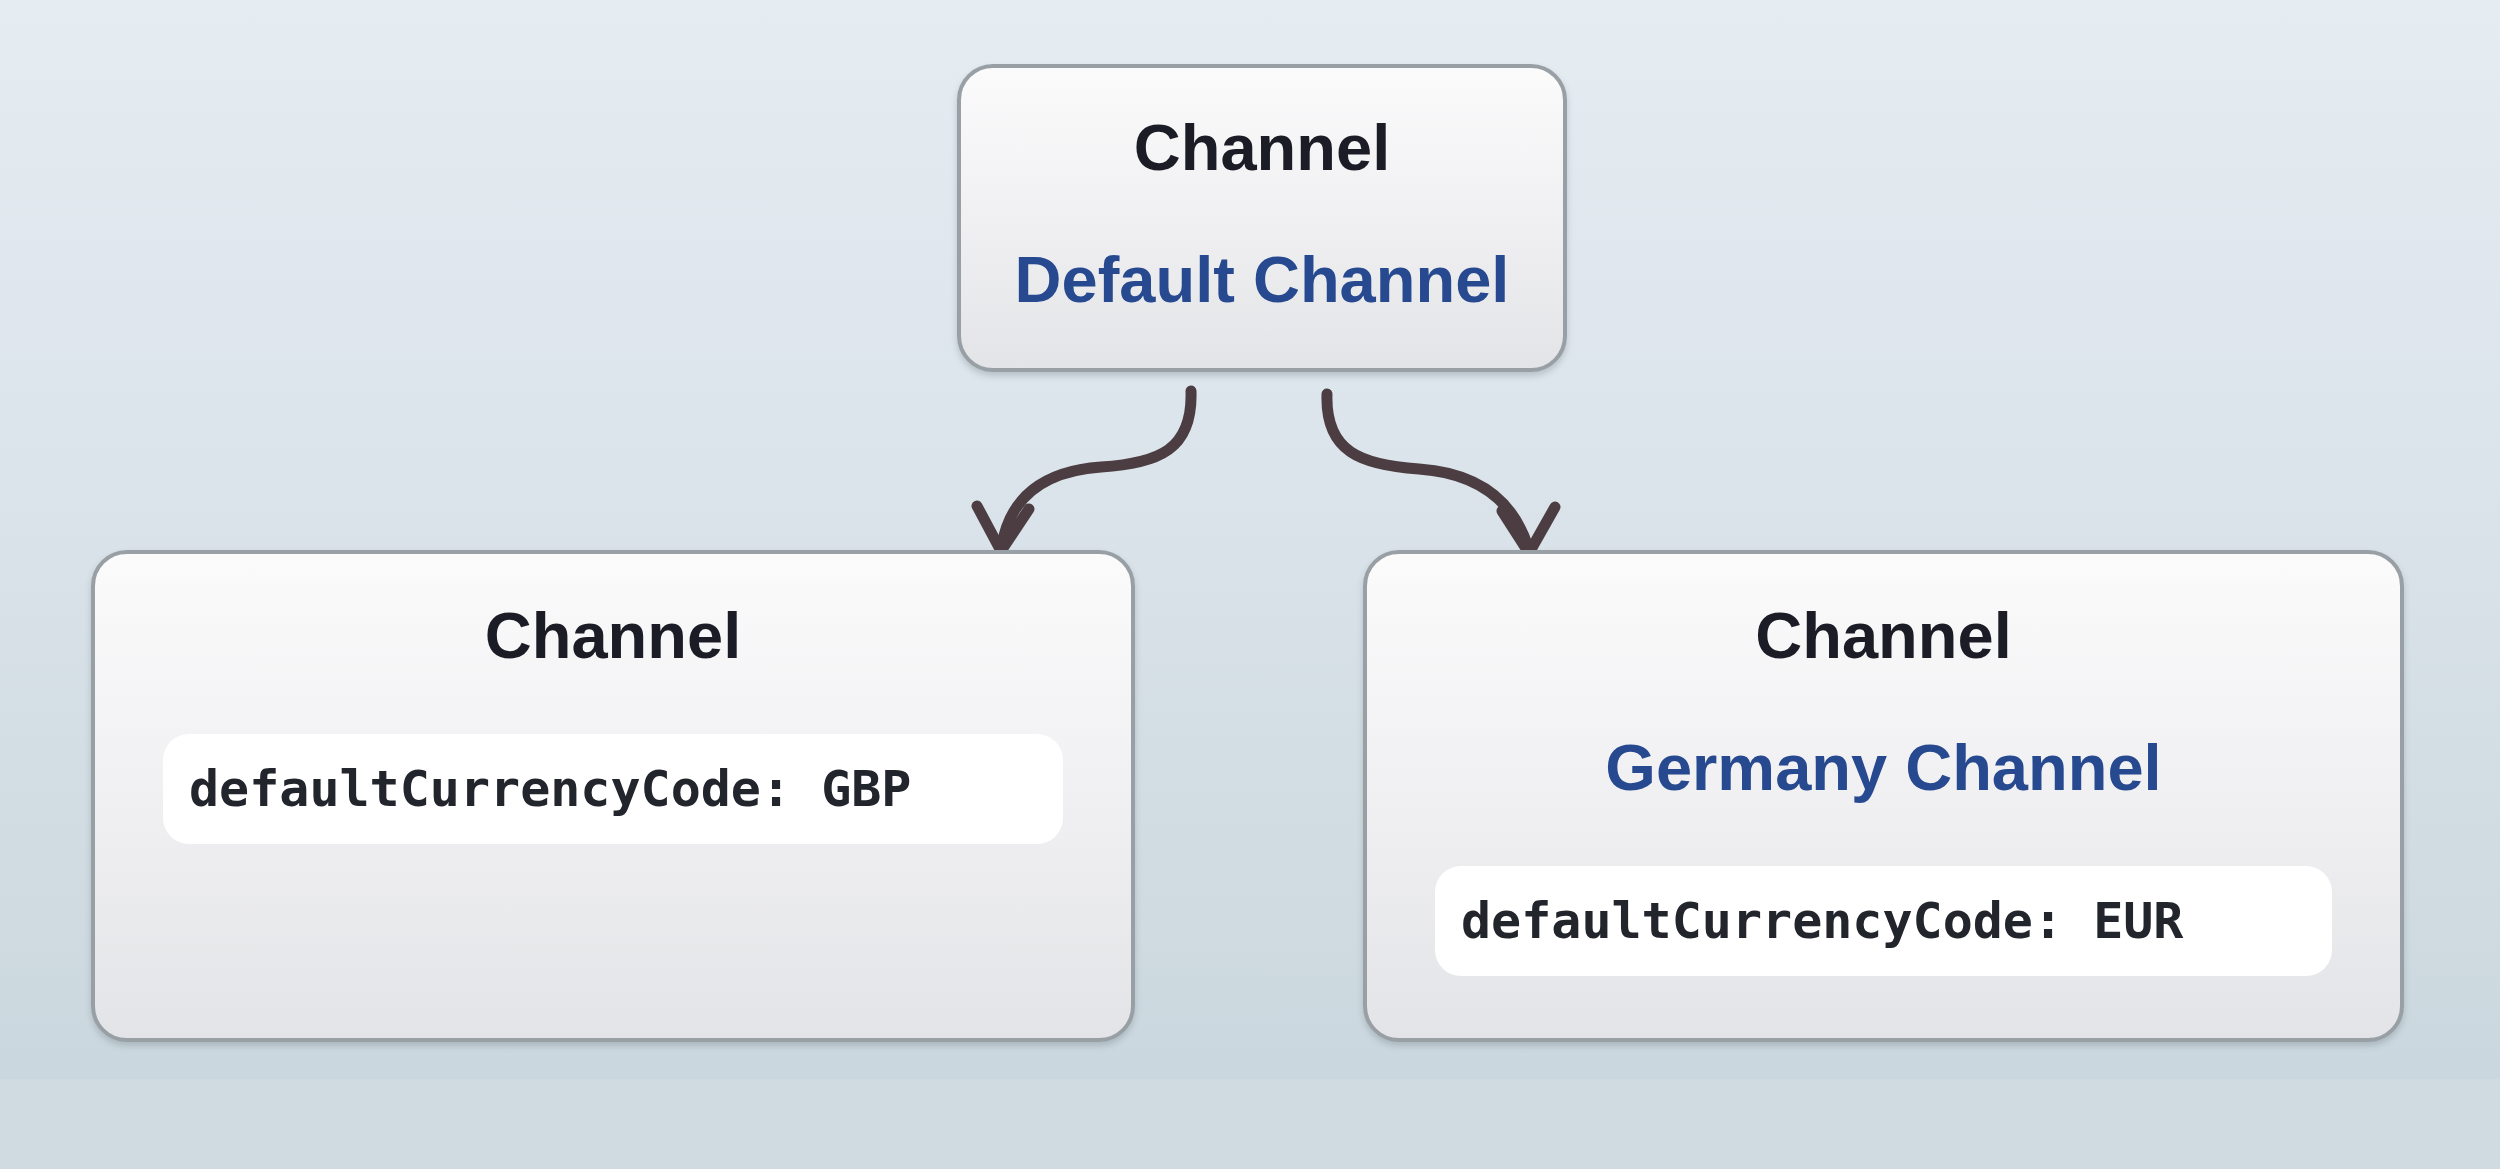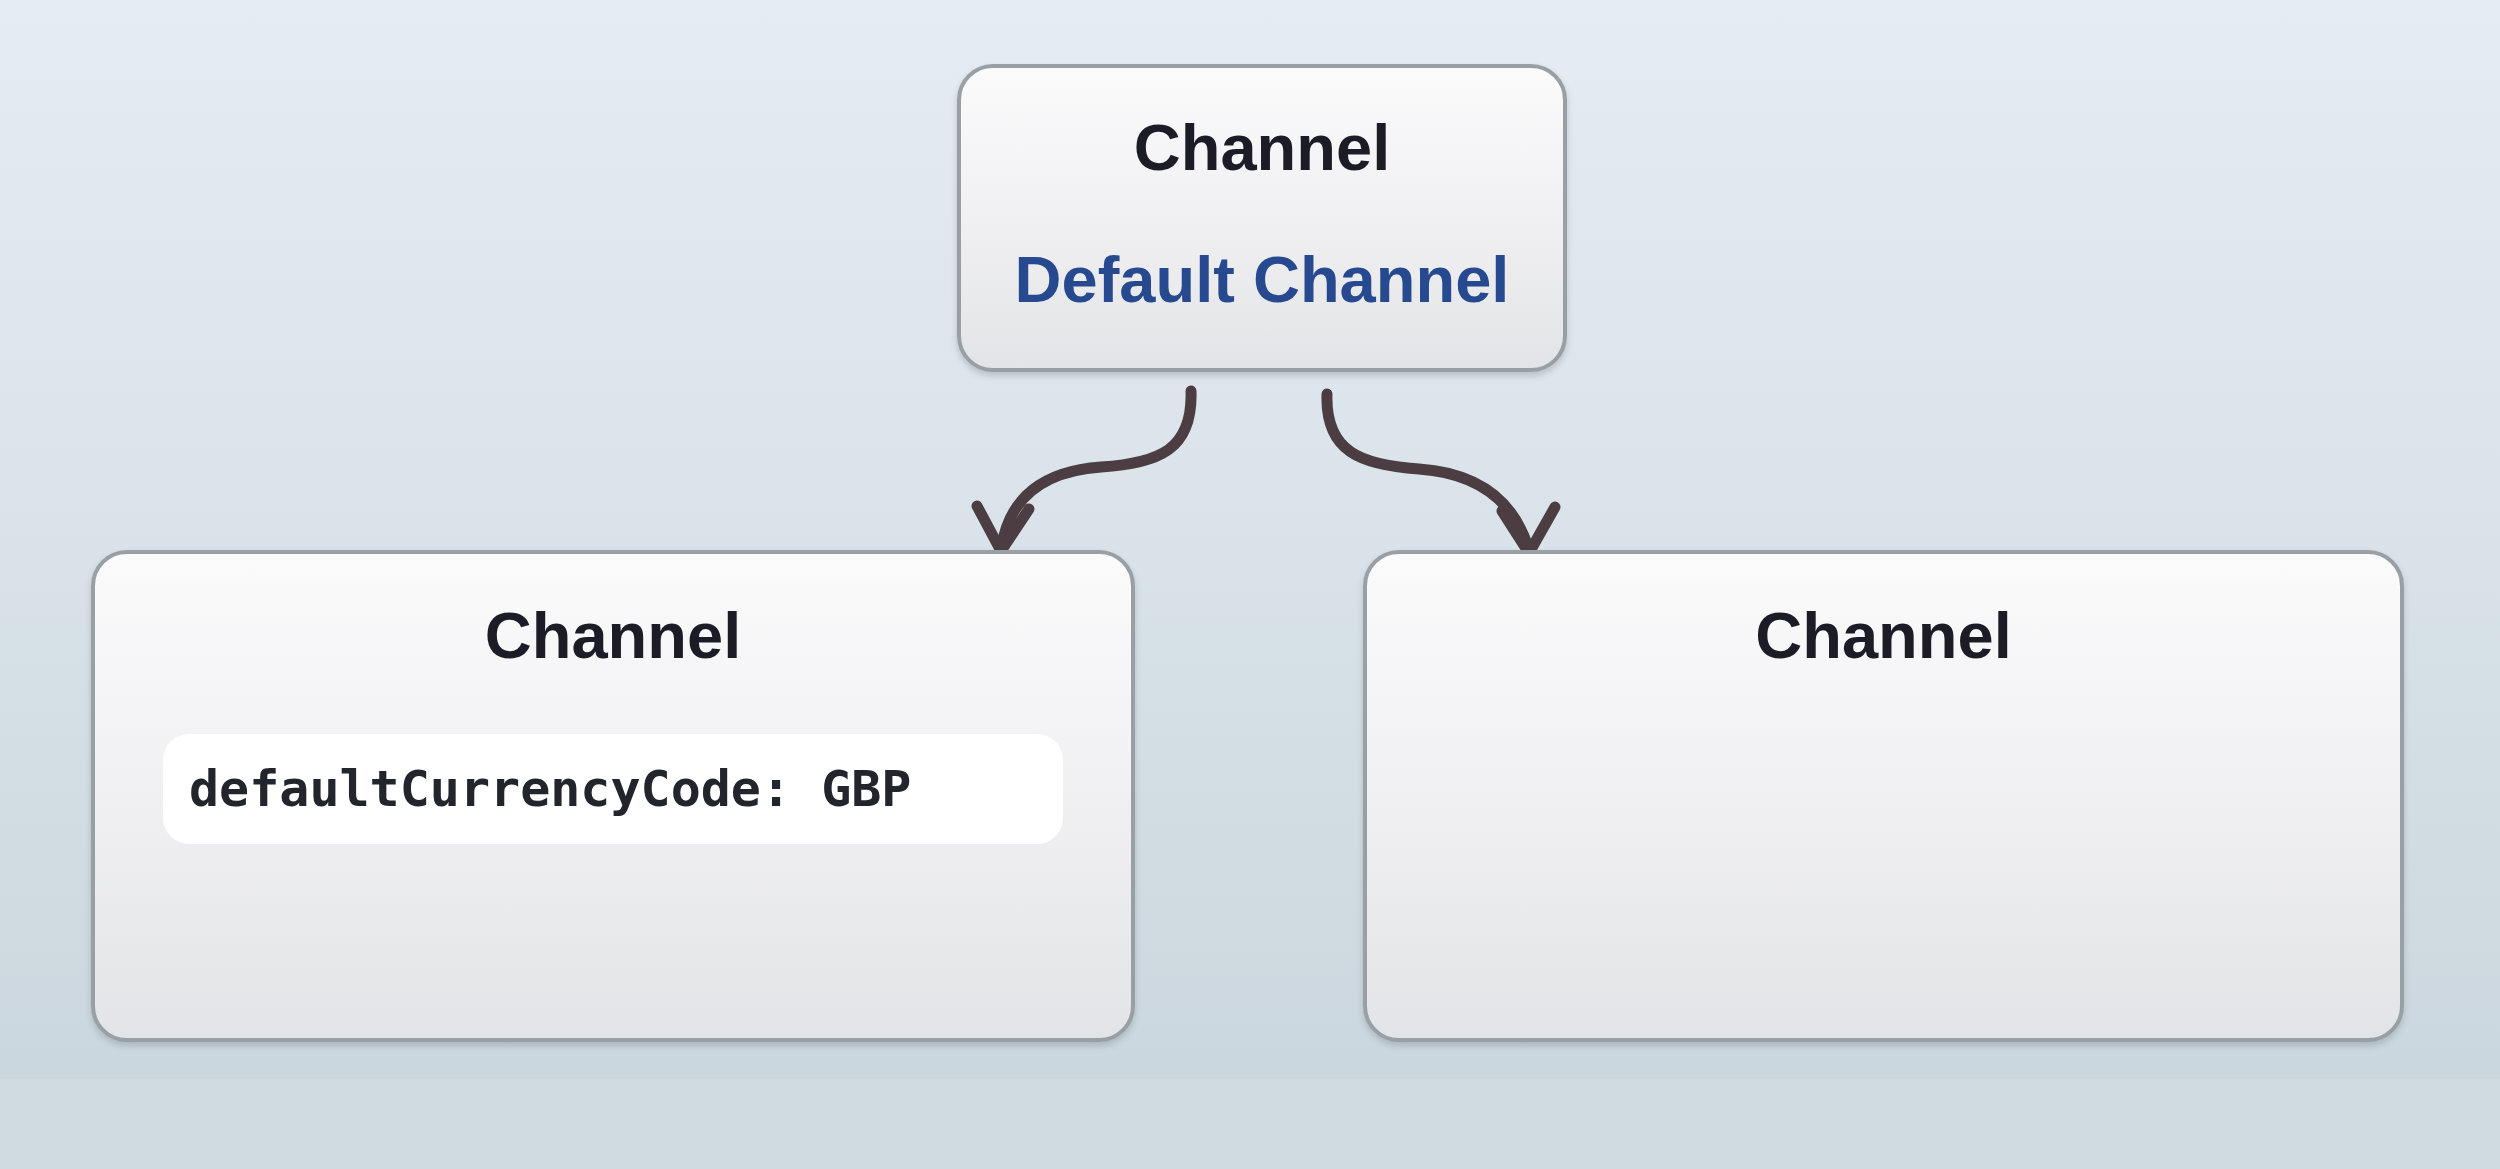--- a/index.html
+++ b/index.html
@@ -107,15 +107,19 @@
 
   <div class="node node-child-left">
     <div class="node-type">Channel</div>
     <div class="code-pill">
       <span class="code-text">defaultCurrencyCode: GBP</span>
     </div>
   </div>
 
   <div class="node node-child-right">
     <div class="node-type">Channel</div>
+    <div class="node-title">Germany Channel</div>
+    <div class="code-pill">
+      <span class="code-text">defaultCurrencyCode: EUR</span>
+    </div>
   </div>
 
 </div>
 
 </body></html>

